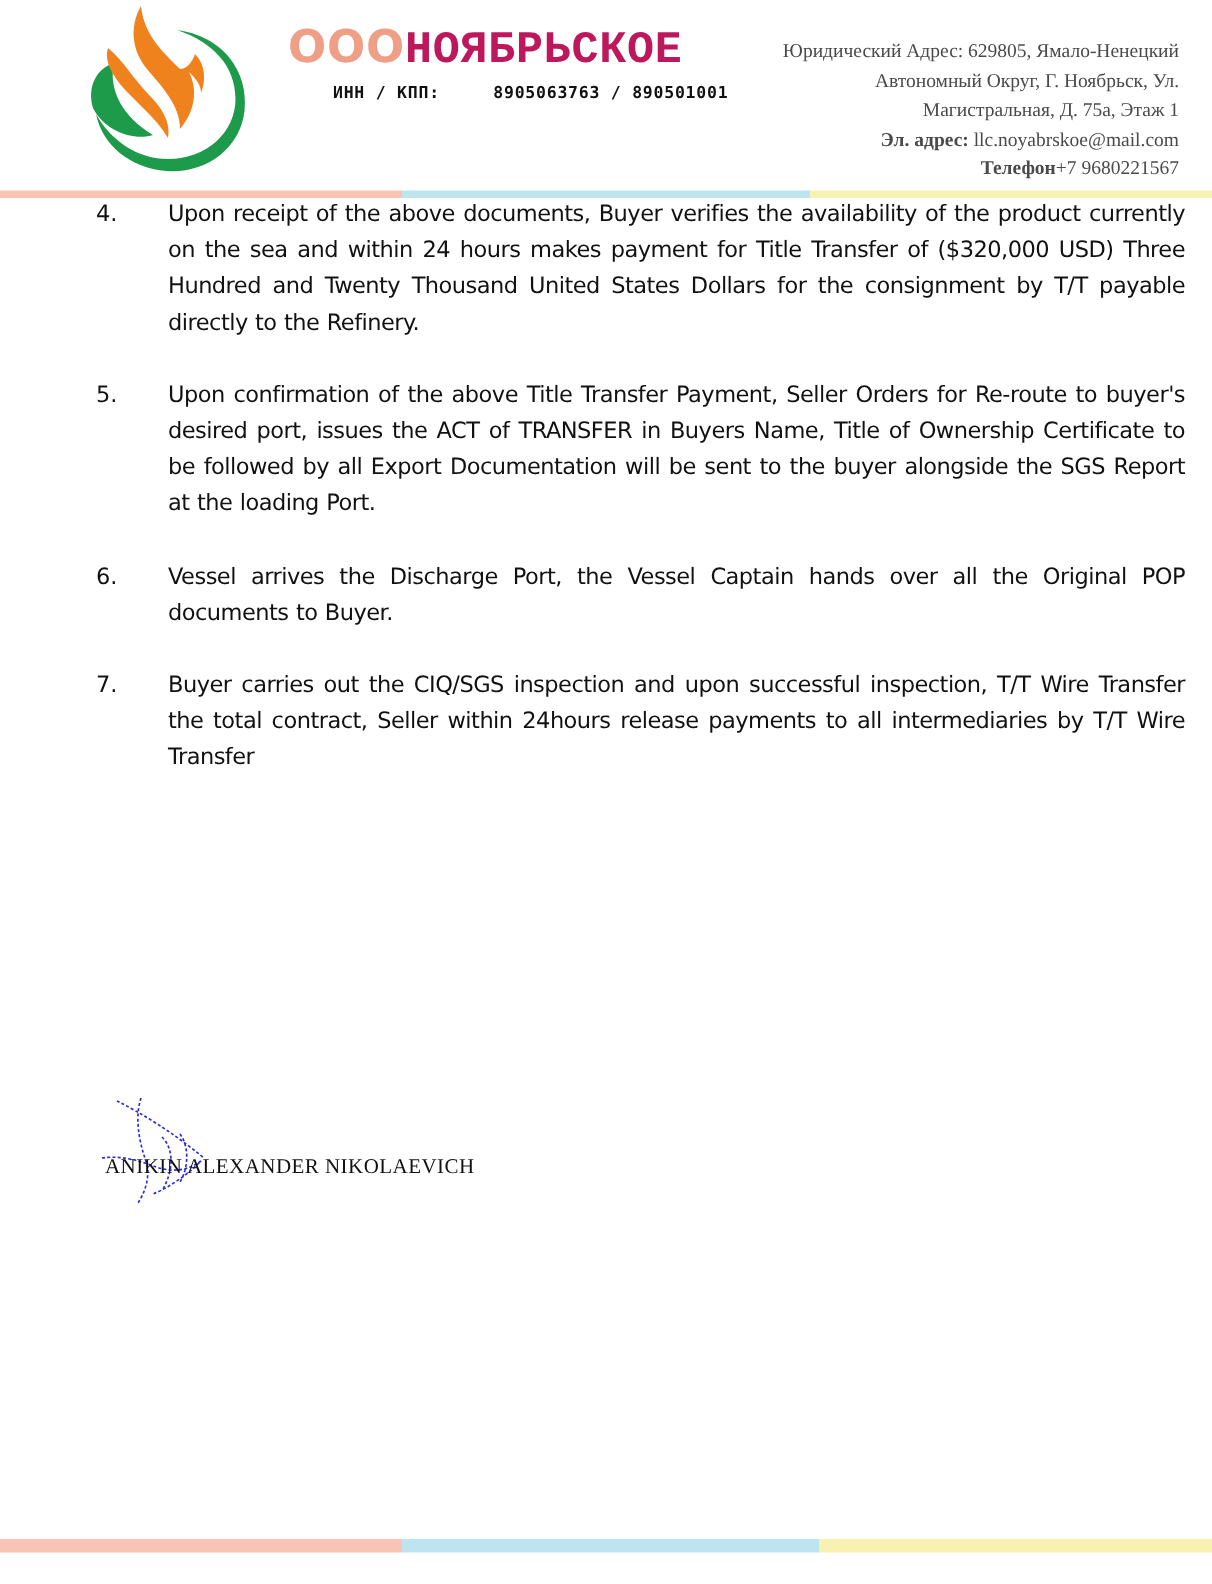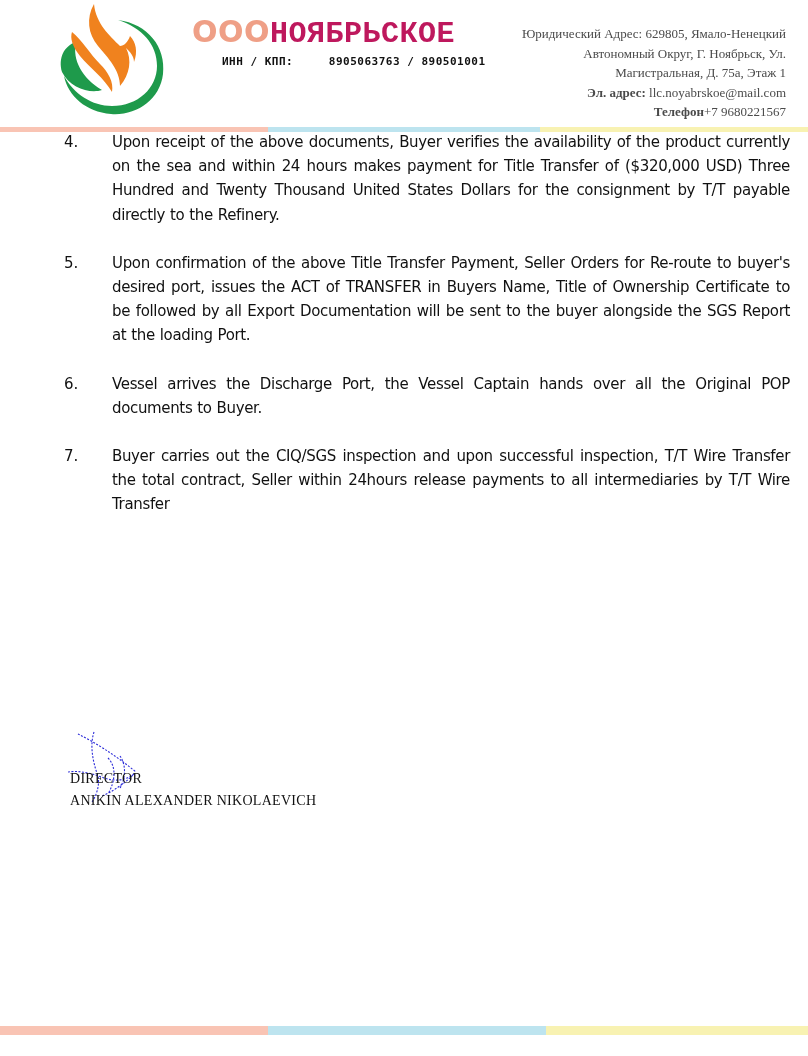--- a/index.html
+++ b/index.html
@@ -83,19 +83,18 @@
   <g fill="none" stroke="#2a2ad8" stroke-width="1.1" stroke-dasharray="2 1.5">
     <path d="M14 4 C 30 12, 50 24, 72 42"></path>
     <path d="M30 2 C 26 14, 28 30, 34 46 C 36 56, 32 66, 28 72"></path>
     <path d="M4 42 C 16 40, 30 44, 40 48 C 52 52, 62 50, 70 44 C 60 54, 48 62, 38 66"></path>
     <path d="M44 28 C 52 36, 52 50, 44 64"></path>
     <path d="M56 26 C 62 34, 62 48, 56 58"></path>
   </g>
 </svg>
 
 <div class="sign-block">
-  <div>DIRECTOR</div>
   <div>ANIKIN ALEXANDER NIKOLAEVICH</div>
 </div>
 
 <div class="bar bottom s1"></div>
 <div class="bar bottom s2"></div>
 <div class="bar bottom s3"></div>
 
 </body></html>

